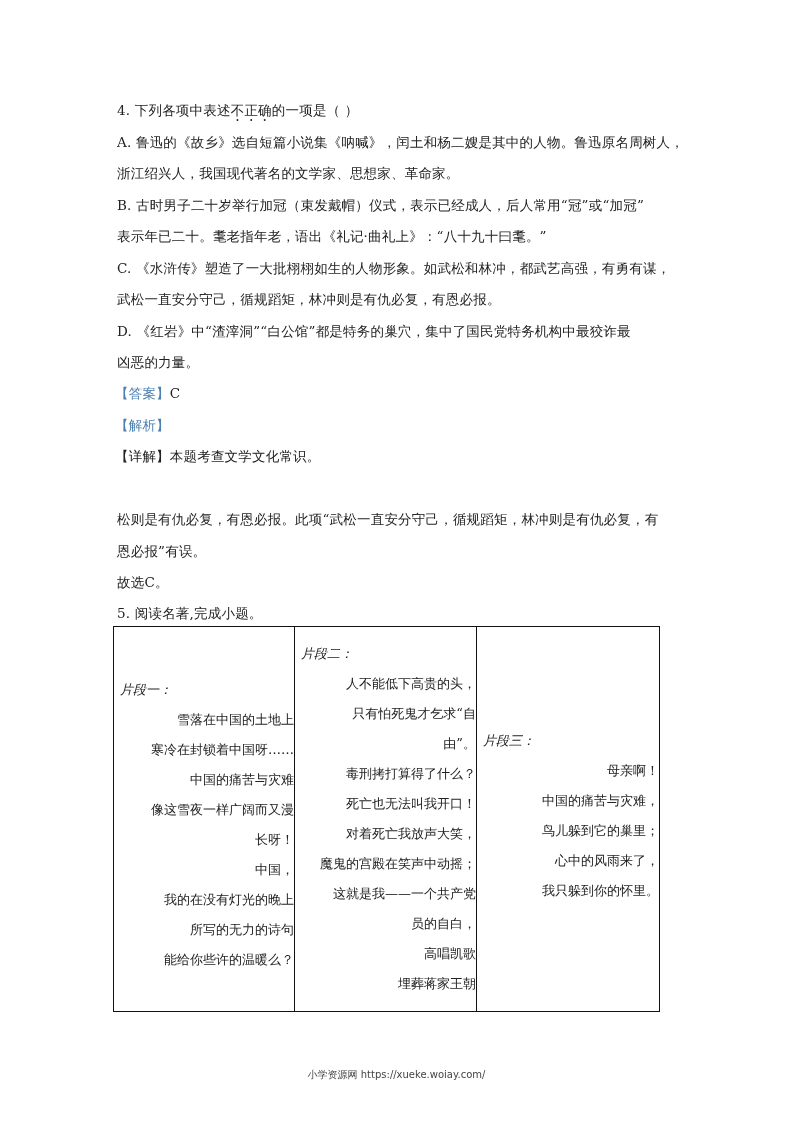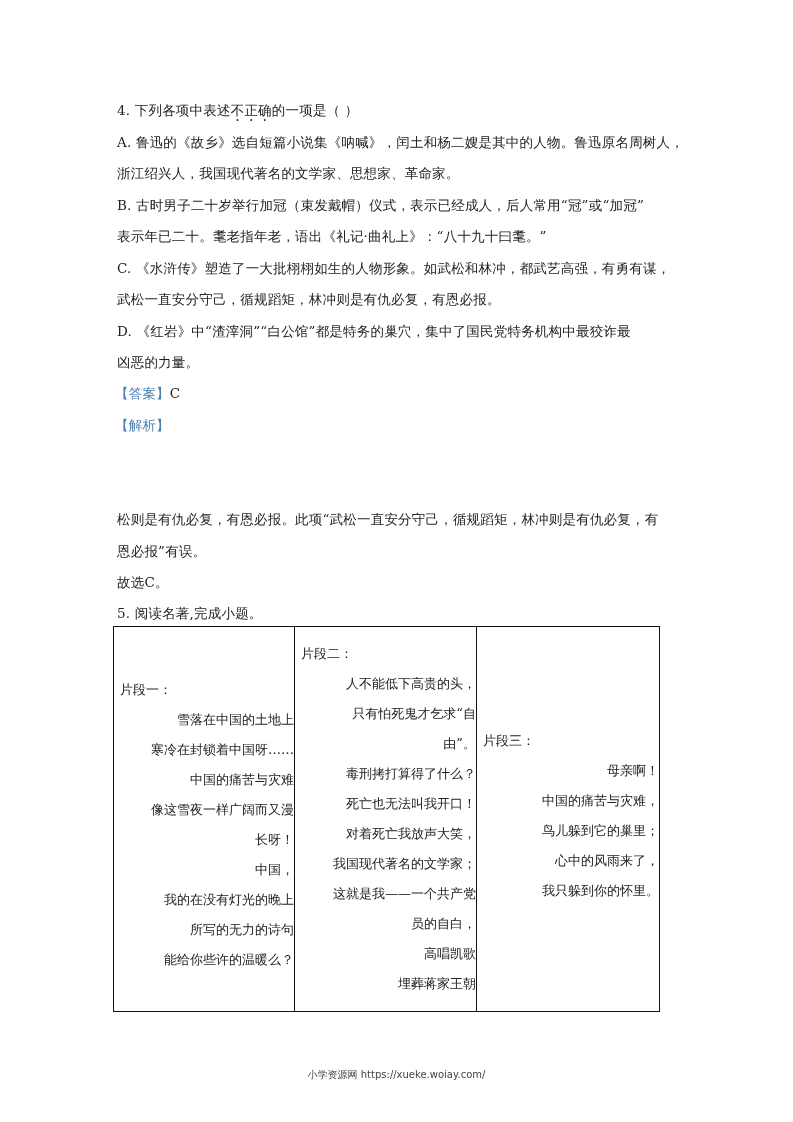--- a/index.html
+++ b/index.html
@@ -25,21 +25,21 @@
     position: absolute; left: 113px; top: 626px;
     width: 546px; height: 386px;
     border-collapse: collapse; table-layout: fixed;
   }
   table.poems td {
     border: 1.5px solid #111; vertical-align: middle;
     font-size: 13px; padding: 0;
   }
   .cell { display: flex; flex-direction: column; }
   .cell .p { height: 30px; line-height: 30px; white-space: nowrap; }
-  .cell .head { text-align: left; padding-left: 6px; }
+  .cell .head { text-align: left; padding-left: 6px; font-style: italic; }
   .cell .verse { text-align: right; }
   .footer {
     position: absolute; left: 0; width: 793px; top: 1068px;
     text-align: center; font-family: "DejaVu Sans", "Liberation Sans", sans-serif;
     font-size: 10px; color: #444;
   }
 </style>
 </head>
 <body>
 
@@ -58,20 +58,21 @@
   <div class="line" style="top:259px">C. 《水浒传》塑造了一大批栩栩如生的人物形象。如武松和林冲，都武艺高强，有勇有谋，</div>
   <div class="line" style="top:290px">武松一直安分守己，循规蹈矩，林冲则是有仇必复，有恩必报。</div>
 
   <div class="line" style="top:322px">D. 《红岩》中“渣滓洞”“白公馆”都是特务的巢穴，集中了国民党特务机构中最狡诈最</div>
   <div class="line" style="top:353px">凶恶的力量。</div>
 
   <div class="line" style="top:384px; left:115px">
     <span class="blue">【答案】</span><span>C</span>
   </div>
   <div class="line blue" style="top:416px; left:115px">【解析】</div>
+  <div class="line" style="top:447px; left:115px">【详解】本题考查文学文化常识。</div>
 
   <div class="line" style="top:510px">松则是有仇必复，有恩必报。此项“武松一直安分守己，循规蹈矩，林冲则是有仇必复，有</div>
   <div class="line" style="top:542px">恩必报”有误。</div>
   <div class="line" style="top:573px">故选C。</div>
 
   <div class="line" style="top:604px">5. 阅读名著,完成小题。</div>
 
   <table class="poems">
     <colgroup>
         <col style="width:181px">
@@ -96,21 +97,21 @@
       </td>
       <td>
         <div class="cell">
           <div class="p head">片段二：</div>
           <div class="p verse">人不能低下高贵的头，</div>
           <div class="p verse">只有怕死鬼才乞求“自</div>
           <div class="p verse">由”。</div>
           <div class="p verse">毒刑拷打算得了什么？</div>
           <div class="p verse">死亡也无法叫我开口！</div>
           <div class="p verse">对着死亡我放声大笑，</div>
-          <div class="p verse">我国现代著名的文学家；</div>
+          <div class="p verse">魔鬼的宫殿在笑声中动摇；</div>
           <div class="p verse">这就是我——一个共产党</div>
           <div class="p verse">员的自白，</div>
           <div class="p verse">高唱凯歌</div>
           <div class="p verse">埋葬蒋家王朝</div>
         </div>
       </td>
       <td>
         <div class="cell" style="margin-bottom:6px">
           <div class="p head">片段三：</div>
           <div class="p verse">母亲啊！</div>

